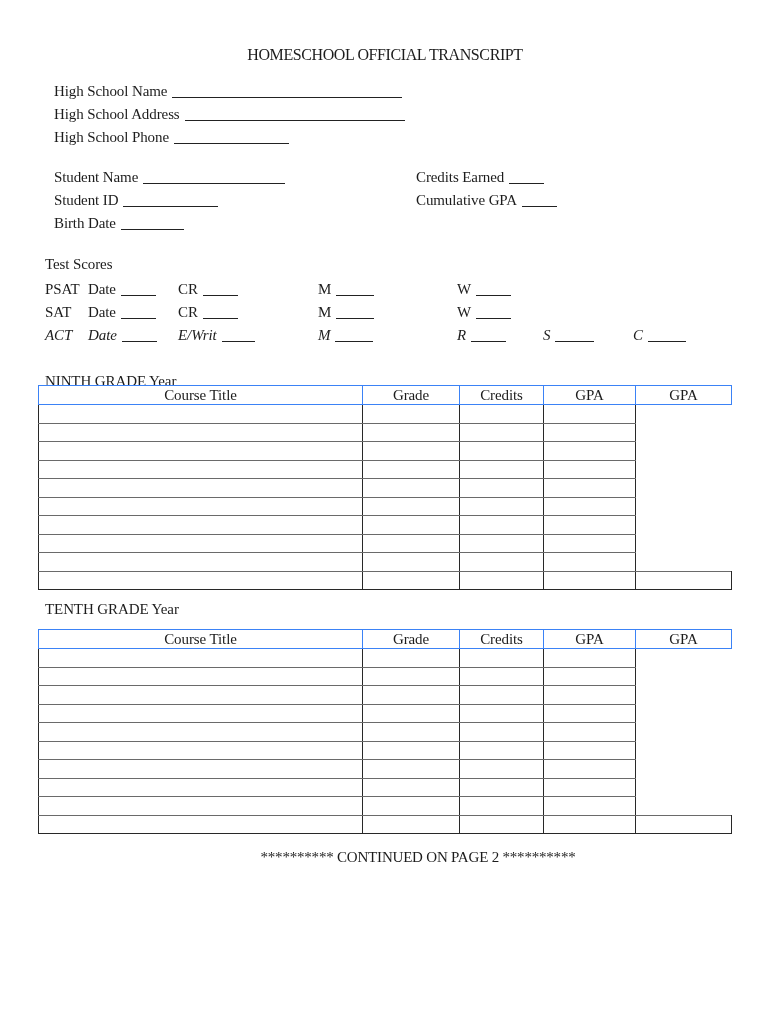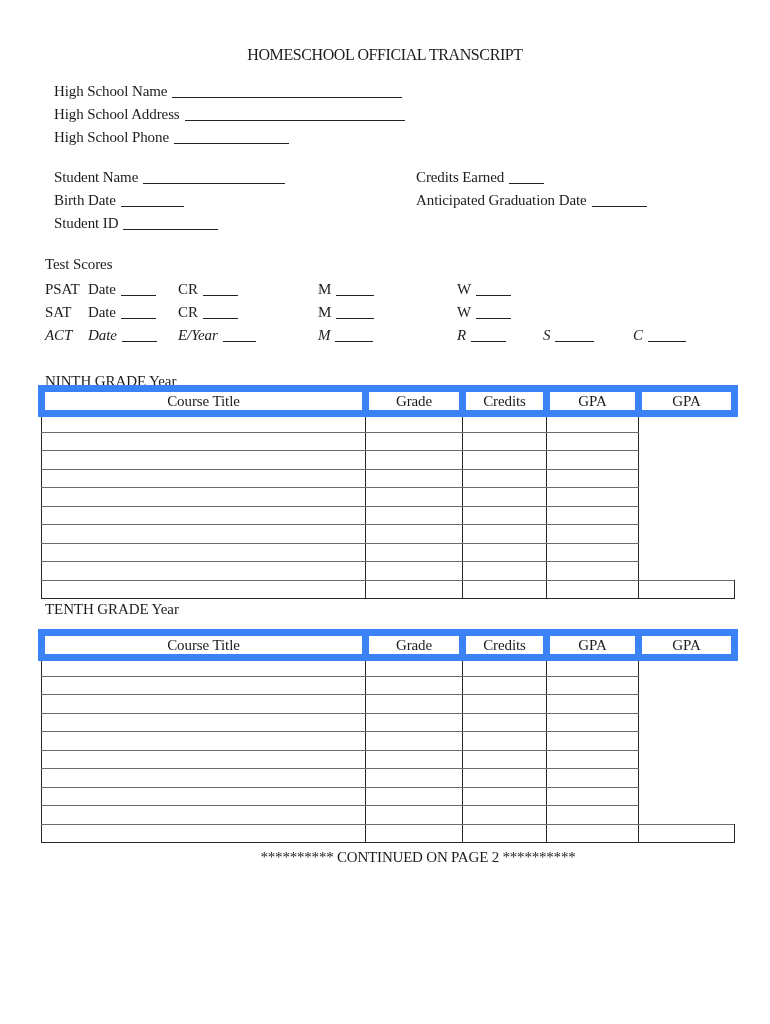--- a/index.html
+++ b/index.html
@@ -20,21 +20,21 @@
   }
   .heading{white-space:nowrap;}
   .trow{position:absolute;height:23px;line-height:23px;width:725px;}
   .tn{position:absolute;left:0;top:0;}
   .tf{position:absolute;top:0;white-space:nowrap;}
   .grade-table{
     border-collapse:collapse;table-layout:fixed;width:693px;font-size:15px;
   }
   .grade-table td{padding:0;}
   .grade-table thead td{
-    height:18px;text-align:center;border:7px solid #3b82f6;
+    height:18px;text-align:center;border:1px solid #3b82f6;
   }
   .grade-table tbody tr{height:18.5px;}
   .grade-table tbody td{
     border-top:1px solid #6a6a6a;border-bottom:1px solid #6a6a6a;
     border-left:1px solid #282828;border-right:1px solid #282828;
   }
   .grade-table tbody tr.total-row td{border-bottom:1px solid #282828;}
   .grade-table td.ghost{border:none;}
   .footer{
     position:absolute;top:849px;left:0;width:770px;text-align:center;
@@ -58,33 +58,33 @@
     <div class="row">
       <span>High School Phone</span><span class="bline" style="width:115px"></span>
     </div>
   </div>
 
   <div class="abs" style="left:46px;top:166px;">
     <div class="row">
       <span>Student Name</span><span class="bline" style="width:142px"></span>
     </div>
     <div class="row">
+      <span>Student ID</span><span class="bline" style="width:95px"></span>
+    </div>
+    <div class="row">
       <span>Birth Date</span><span class="bline" style="width:63px"></span>
     </div>
-    <div class="row">
-      <span>Student ID</span><span class="bline" style="width:95px"></span>
-    </div>
   </div>
 
   <div class="abs" style="left:408px;top:166px;">
     <div class="row">
       <span>Credits Earned</span><span class="bline" style="width:35px"></span>
     </div>
     <div class="row">
-      <span>Anticipated Graduation Date</span><span class="bline" style="width:55px"></span>
+      <span>Cumulative GPA</span><span class="bline" style="width:35px"></span>
     </div>
   </div>
 
   <div class="abs heading" style="left:45px;top:256px;">Test Scores</div>
 
   <div class="trow" style="left:45px;top:278px;">
     <span class="tn">PSAT</span>
     <span class="tf" style="left:43px"><span>Date</span><span class="bline" style="width:35px"></span></span>
     <span class="tf" style="left:133px"><span>CR</span><span class="bline" style="width:35px"></span></span>
     <span class="tf" style="left:273px"><span>M</span><span class="bline" style="width:38px"></span></span>
@@ -95,21 +95,21 @@
     <span class="tn">SAT</span>
     <span class="tf" style="left:43px"><span>Date</span><span class="bline" style="width:35px"></span></span>
     <span class="tf" style="left:133px"><span>CR</span><span class="bline" style="width:35px"></span></span>
     <span class="tf" style="left:273px"><span>M</span><span class="bline" style="width:38px"></span></span>
     <span class="tf" style="left:412px"><span>W</span><span class="bline" style="width:35px"></span></span>
   </div>
 
   <div class="trow" style="left:45px;top:324px;font-style:italic;">
     <span class="tn">ACT</span>
     <span class="tf" style="left:43px"><span>Date</span><span class="bline" style="width:35px"></span></span>
-    <span class="tf" style="left:133px"><span>E/Year</span><span class="bline" style="width:33px"></span></span>
+    <span class="tf" style="left:133px"><span>E/Writ</span><span class="bline" style="width:33px"></span></span>
     <span class="tf" style="left:273px"><span>M</span><span class="bline" style="width:38px"></span></span>
     <span class="tf" style="left:412px"><span>R</span><span class="bline" style="width:35px"></span></span>
     <span class="tf" style="left:498px"><span>S</span><span class="bline" style="width:39px"></span></span>
     <span class="tf" style="left:588px"><span>C</span><span class="bline" style="width:38px"></span></span>
   </div>
 
   <div class="abs heading" style="left:45px;top:373px;">NINTH GRADE Year</div>
   <table class="abs grade-table" style="left:38px;top:385px;">
     <colgroup>
       <col style="width:324px">

